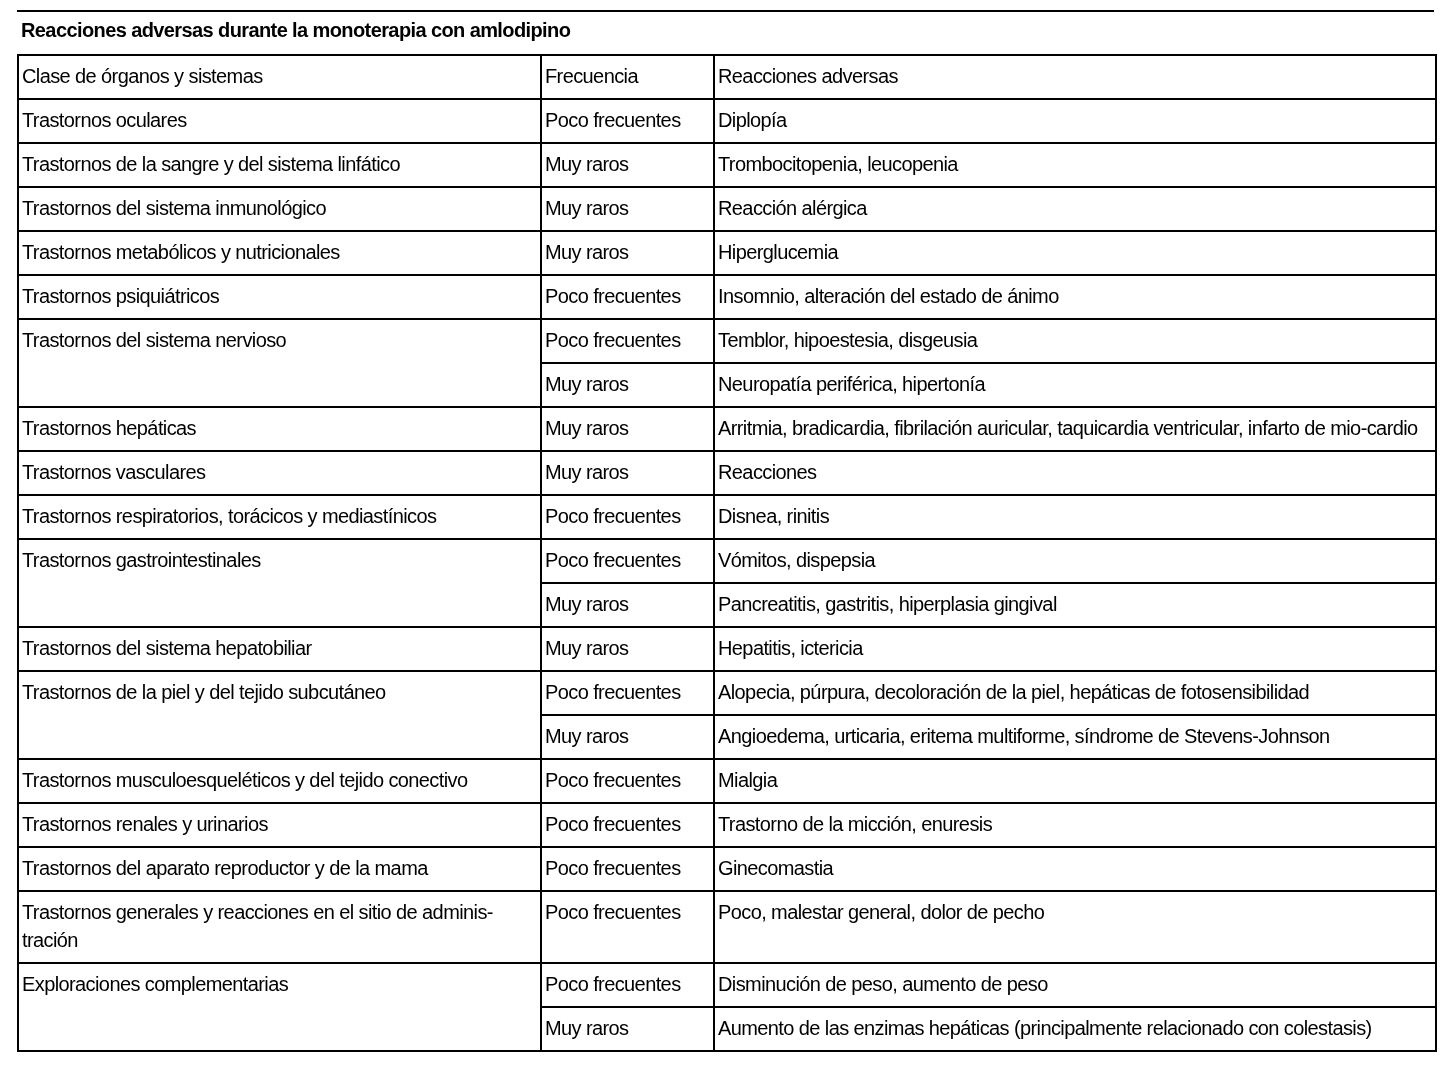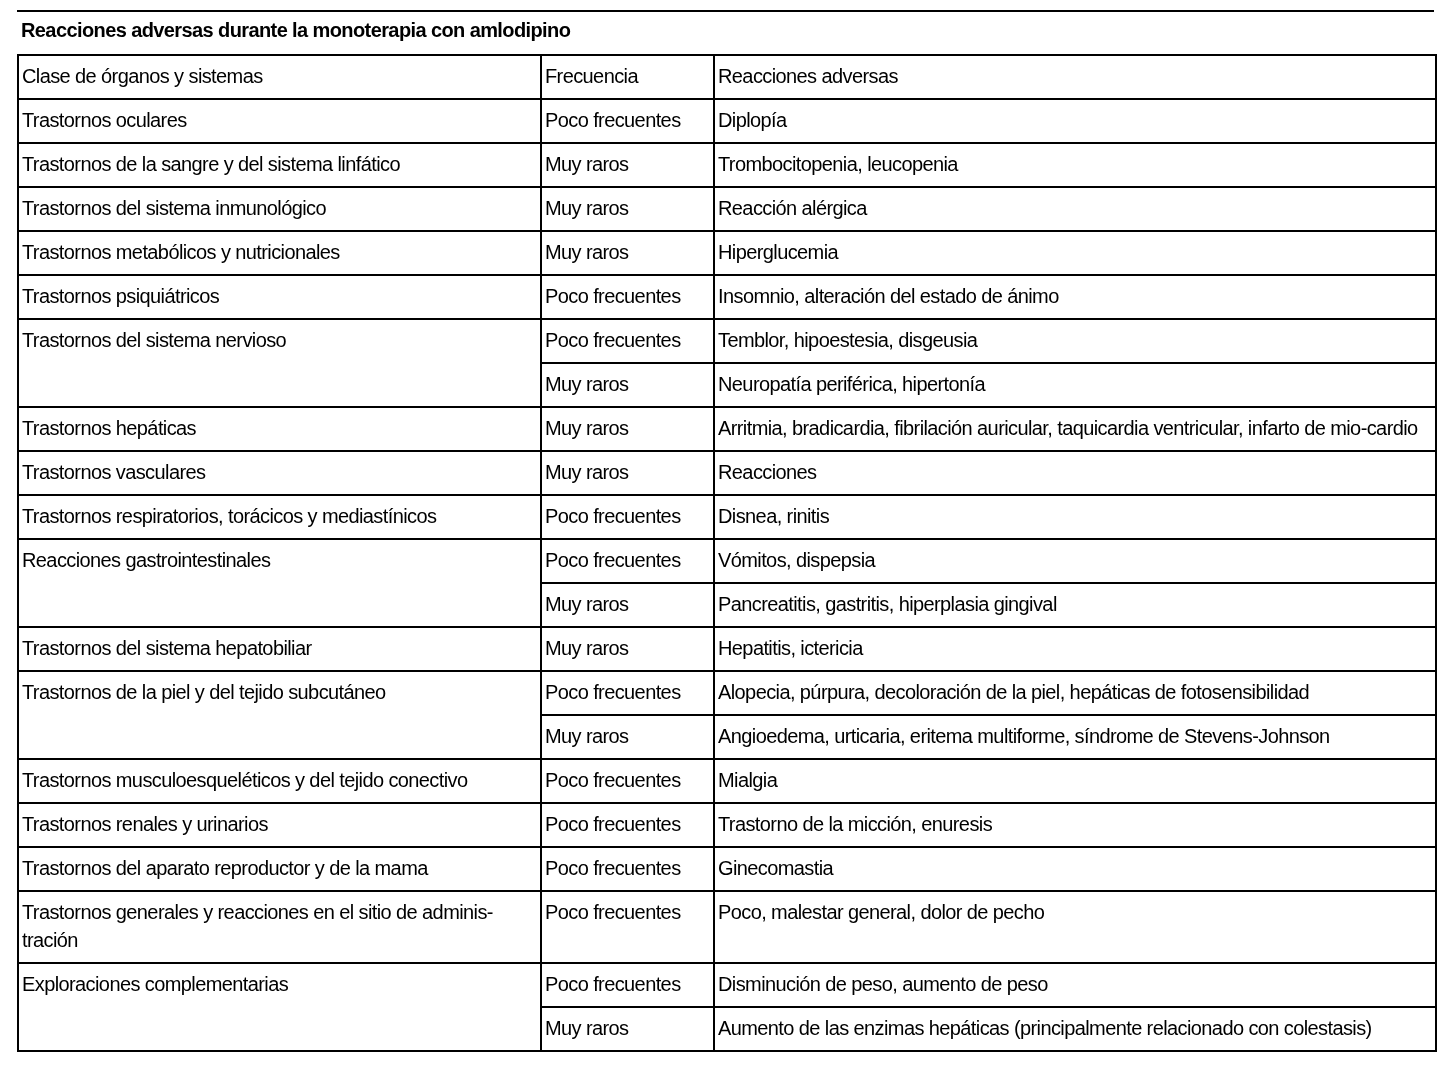--- a/index.html
+++ b/index.html
@@ -79,21 +79,21 @@
       <td>Trastornos vasculares</td>
       <td>Muy raros</td>
       <td>Reacciones</td>
     </tr>
     <tr>
       <td>Trastornos respiratorios, torácicos y mediastínicos</td>
       <td>Poco frecuentes</td>
       <td>Disnea, rinitis</td>
     </tr>
     <tr>
-      <td rowspan="2">Reacciones gastrointestinales</td>
+      <td rowspan="2">Trastornos gastrointestinales</td>
       <td>Poco frecuentes</td>
       <td>Vómitos, dispepsia</td>
     </tr>
     <tr>
       <td>Muy raros</td>
       <td>Pancreatitis, gastritis, hiperplasia gingival</td>
     </tr>
     <tr>
       <td>Trastornos del sistema hepatobiliar</td>
       <td>Muy raros</td>

